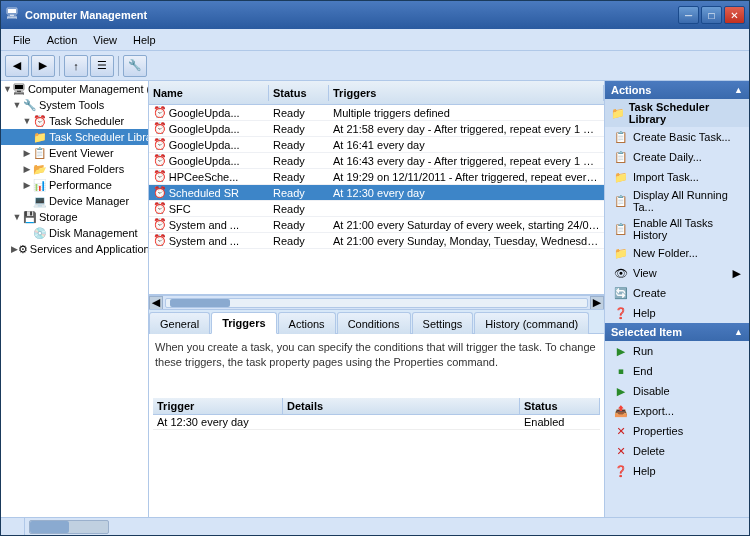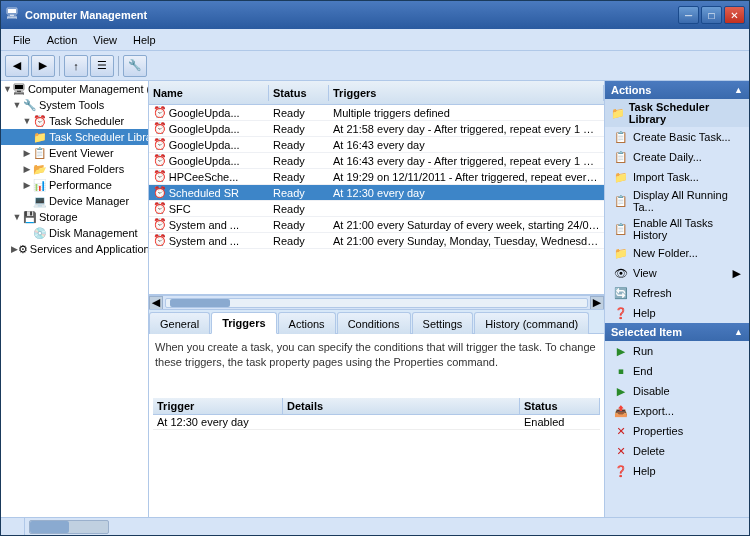--- a/index.html
+++ b/index.html
@@ -229,21 +229,21 @@
           </div>
           <div class="task-cell" style="width:60px">Ready</div>
           <div class="task-cell" style="flex:1">At 21:58 every day - After triggered, repeat every 1 hour for a duration of 1 day.</div>
         </div>
         <div class="task-row">
           <div class="task-cell" style="width:120px; display:flex; align-items:center; gap:2px">
             <span style="color:#3a6aad">⏰</span>
             <span>GoogleUpda...</span>
           </div>
           <div class="task-cell" style="width:60px">Ready</div>
-          <div class="task-cell" style="flex:1">At 16:43 every day</div>
+          <div class="task-cell" style="flex:1">At 16:41 every day</div>
         </div>
         <div class="task-row">
           <div class="task-cell" style="width:120px; display:flex; align-items:center; gap:2px">
             <span style="color:#3a6aad">⏰</span>
             <span>GoogleUpda...</span>
           </div>
           <div class="task-cell" style="width:60px">Ready</div>
           <div class="task-cell" style="flex:1">At 16:43 every day - After triggered, repeat every 1 hour for a duration of 1 day.</div>
         </div>
         <div class="task-row">
@@ -357,21 +357,21 @@
           <span class="action-icon">📁</span>
           <span>New Folder...</span>
         </div>
         <div class="action-item">
           <span class="action-icon">👁</span>
           <span style="flex:1">View</span>
           <span>▶</span>
         </div>
         <div class="action-item">
           <span class="action-icon">🔄</span>
-          <span>Refresh</span>
+          <span>Create</span>
         </div>
         <div class="action-item">
           <span class="action-icon" style="color:#3a6aad">❓</span>
           <span>Help</span>
         </div>
       </div>
 
       <div class="actions-section">
         <div class="section-header">
           <span>Selected Item</span>

